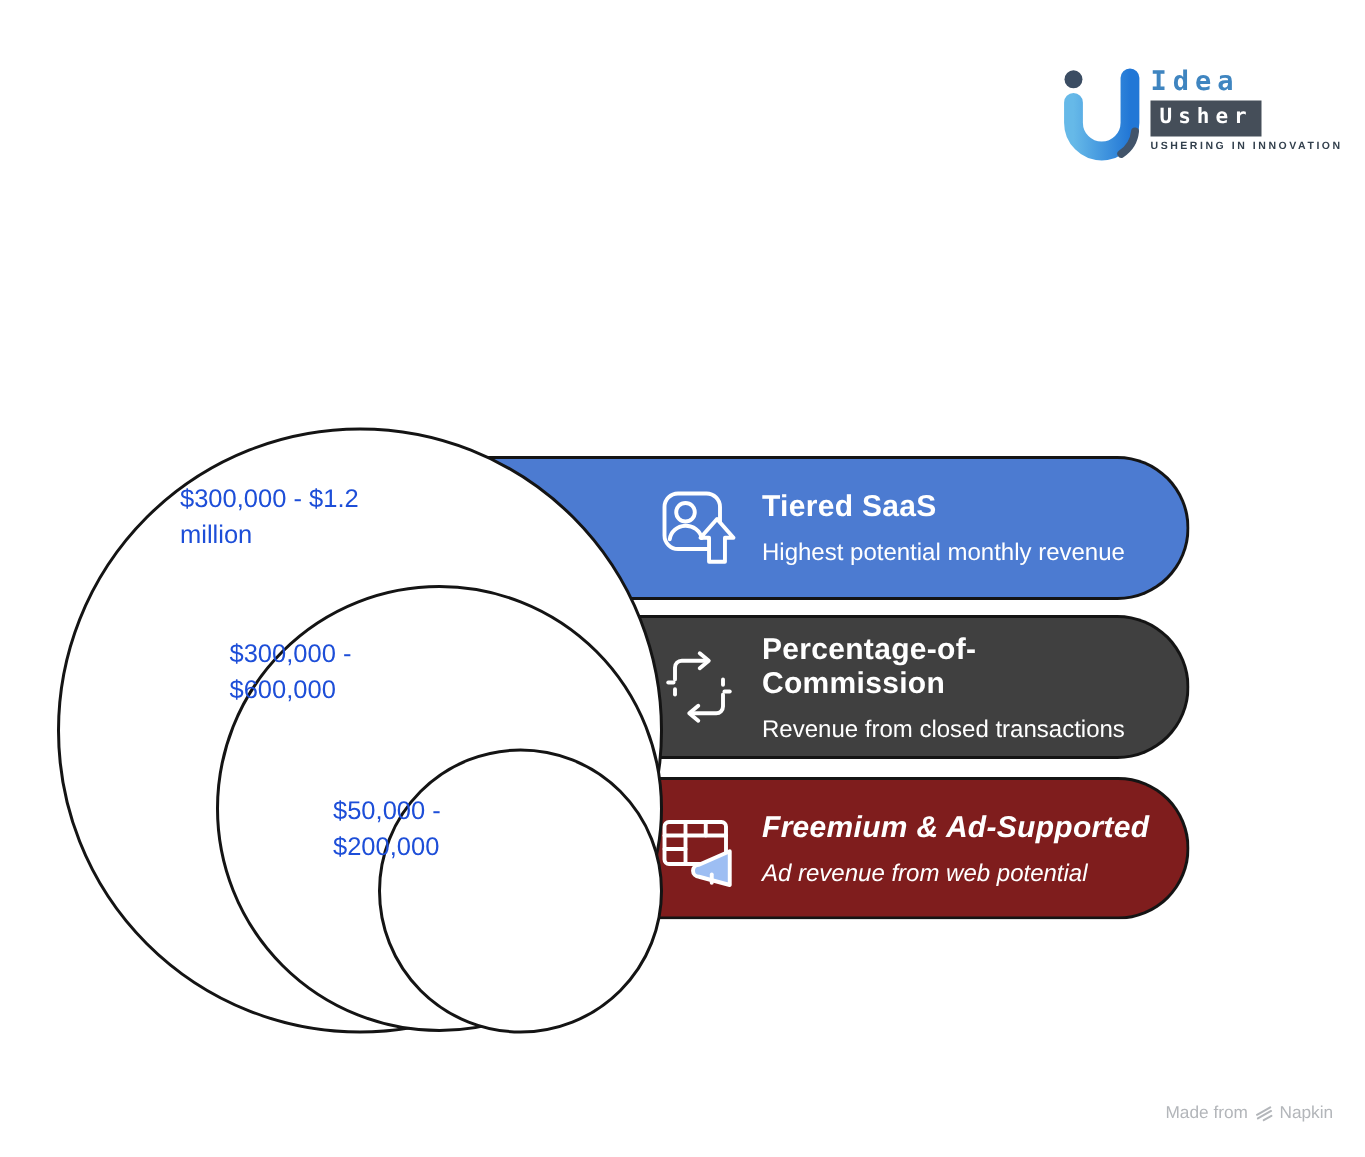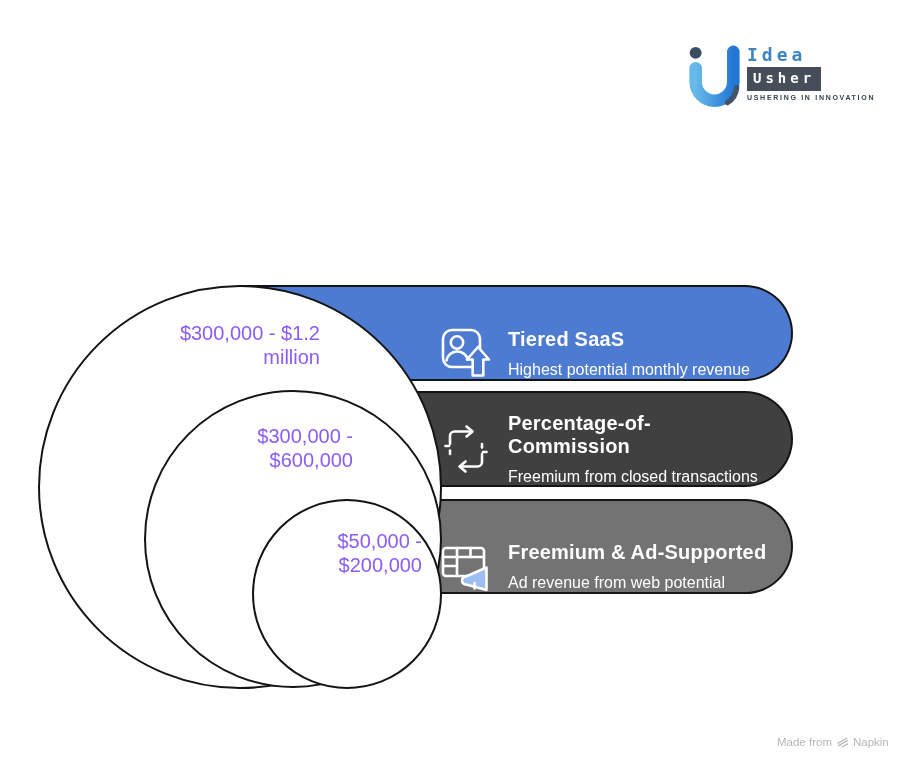--- a/index.html
+++ b/index.html
@@ -6,21 +6,21 @@
   .canvas{
     position:relative;width:910px;height:771px;background:#ffffff;overflow:hidden;
     font-family:"Liberation Sans",sans-serif;
   }
 
   
   .bar{
     position:absolute;box-sizing:border-box;z-index:1;
     border:2px solid #141414;border-left:none;
     border-radius:0 52px 52px 0;
-    display:flex;align-items:flex-end;
+    display:flex;align-items:center;margin-top:19px;
   }
   #bar1{left:240px;top:285px;width:553px;height:96px;}
   #bar2{left:293px;top:391px;width:500px;height:96px;}
   #bar3{left:347px;top:499px;width:446px;height:95px;}
   .bar-inner{display:flex;align-items:center;gap:16px;}
   #bar1 .bar-inner{padding-left:200px;}
   #bar2 .bar-inner{padding-left:147px;}
   #bar3 .bar-inner{padding-left:93px;}
   .bar-icon{flex:0 0 auto;width:52px;height:52px;}
   .bar-text{display:flex;flex-direction:column;}
@@ -33,29 +33,29 @@
   
   .circle{
     position:absolute;box-sizing:border-box;border-radius:50%;
     background:#ffffff;border:2px solid #141414;
   }
   #c1{left:38px;top:285px;width:404px;height:404px;z-index:2;}
   #c2{left:144px;top:390px;width:298px;height:298px;z-index:3;}
   #c3{left:252px;top:499px;width:190px;height:190px;z-index:4;}
 
   .range{
-    position:absolute;z-index:5;width:200px;text-align:right;
-    color:#8b5cf6;font-size:20px;line-height:24px;
+    position:absolute;z-index:5;width:200px;text-align:left;
+    color:#1d4ed8;font-size:17px;line-height:24px;
   }
   #r1{left:120px;top:321px;}
   #r2{left:153px;top:424px;}
   #r3{left:222px;top:529px;}
 
   
-  .logo{position:absolute;left:686px;top:44px;display:flex;gap:5px;z-index:6;}
+  .logo{position:absolute;left:706px;top:44px;display:flex;gap:5px;z-index:6;}
   .logo-text{display:flex;flex-direction:column;align-items:flex-start;}
   .brand-top{
     color:#3f85c0;font-weight:bold;font-size:18px;line-height:22px;letter-spacing:4px;
     font-family:"DejaVu Sans Mono",monospace;
   }
   .brand-box{
     background:#454e59;color:#ffffff;font-weight:bold;font-size:14px;line-height:21px;
     letter-spacing:4px;padding:1px 6px 2px 6px;margin-top:1px;
     font-family:"DejaVu Sans Mono",monospace;
   }
@@ -98,26 +98,26 @@
         <path d="M26.5 3.5 L32.5 8.5 L26.5 13.5"></path>
         <path d="M42 31 V39 a4.5 4.5 0 0 1 -4.5 4.5 H22"></path>
         <path d="M25.5 38.5 L19.5 43.5 L25.5 48.5"></path>
         <path d="M42 24.5 v-3.5"></path>
         <path d="M46.5 29 h-3.5"></path>
         <path d="M10 27.5 v3.5"></path>
         <path d="M5.5 23 h3.5"></path>
       </svg>
       <div class="bar-text">
         <div class="bar-title">Percentage-of-Commission</div>
-        <div class="bar-sub">Freemium from closed transactions</div>
+        <div class="bar-sub">Revenue from closed transactions</div>
       </div>
     </div>
   </div>
 
-  <div class="bar" id="bar3" style="background: #737373;">
+  <div class="bar" id="bar3" style="background: #7f1d1d; font-style: italic;">
     <div class="bar-inner">
       <svg class="bar-icon" viewBox="0 0 52 52" stroke="#ffffff" stroke-width="2.6" fill="none" stroke-linejoin="round" stroke-linecap="round">
         <rect x="3" y="8" width="41" height="28" rx="3"></rect>
         <path d="M3 17 H44"></path>
         <path d="M17 8 V17"></path>
         <path d="M30.5 8 V17"></path>
         <path d="M17 17 V36"></path>
         <path d="M3 26 H17"></path>
         <path d="M46.5 27.5 L26 36.5 a4 4 0 0 0 0 8 L46.5 50 Z" style="fill: rgb(157, 190, 243);"></path>
         <path d="M34.5 43 v5.5"></path>

